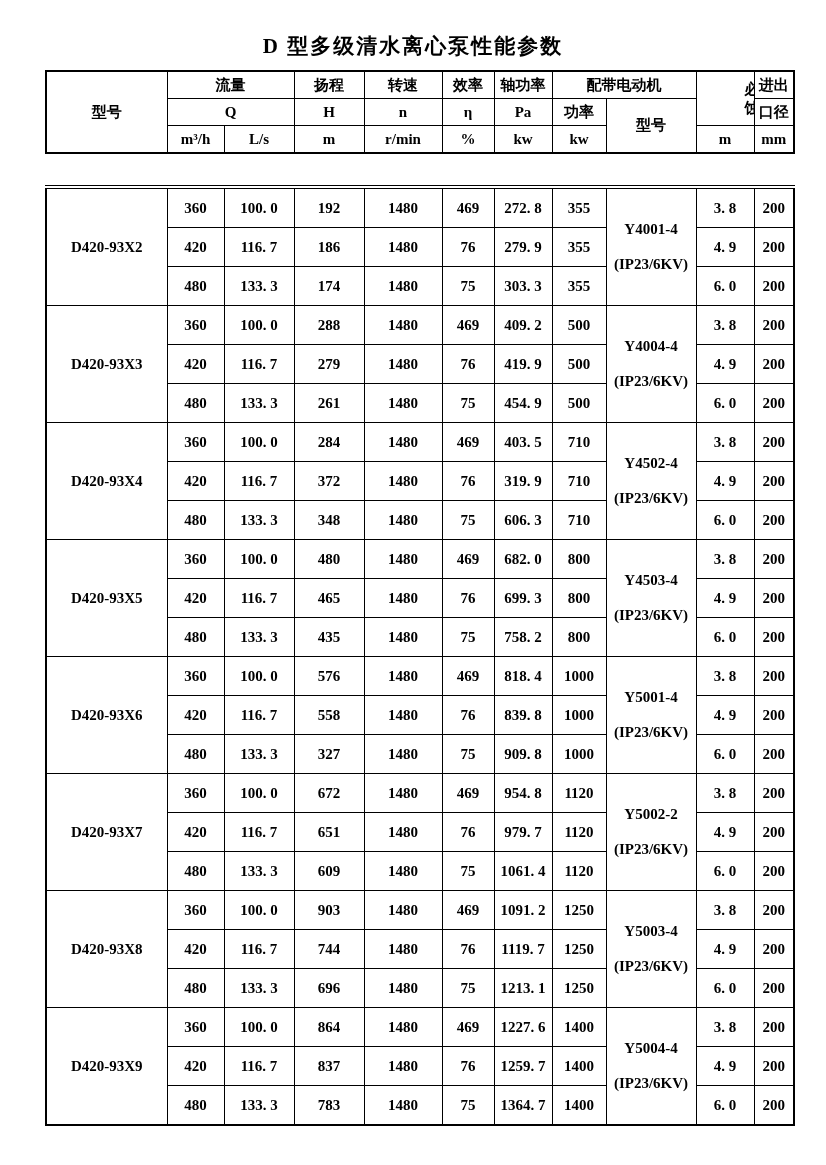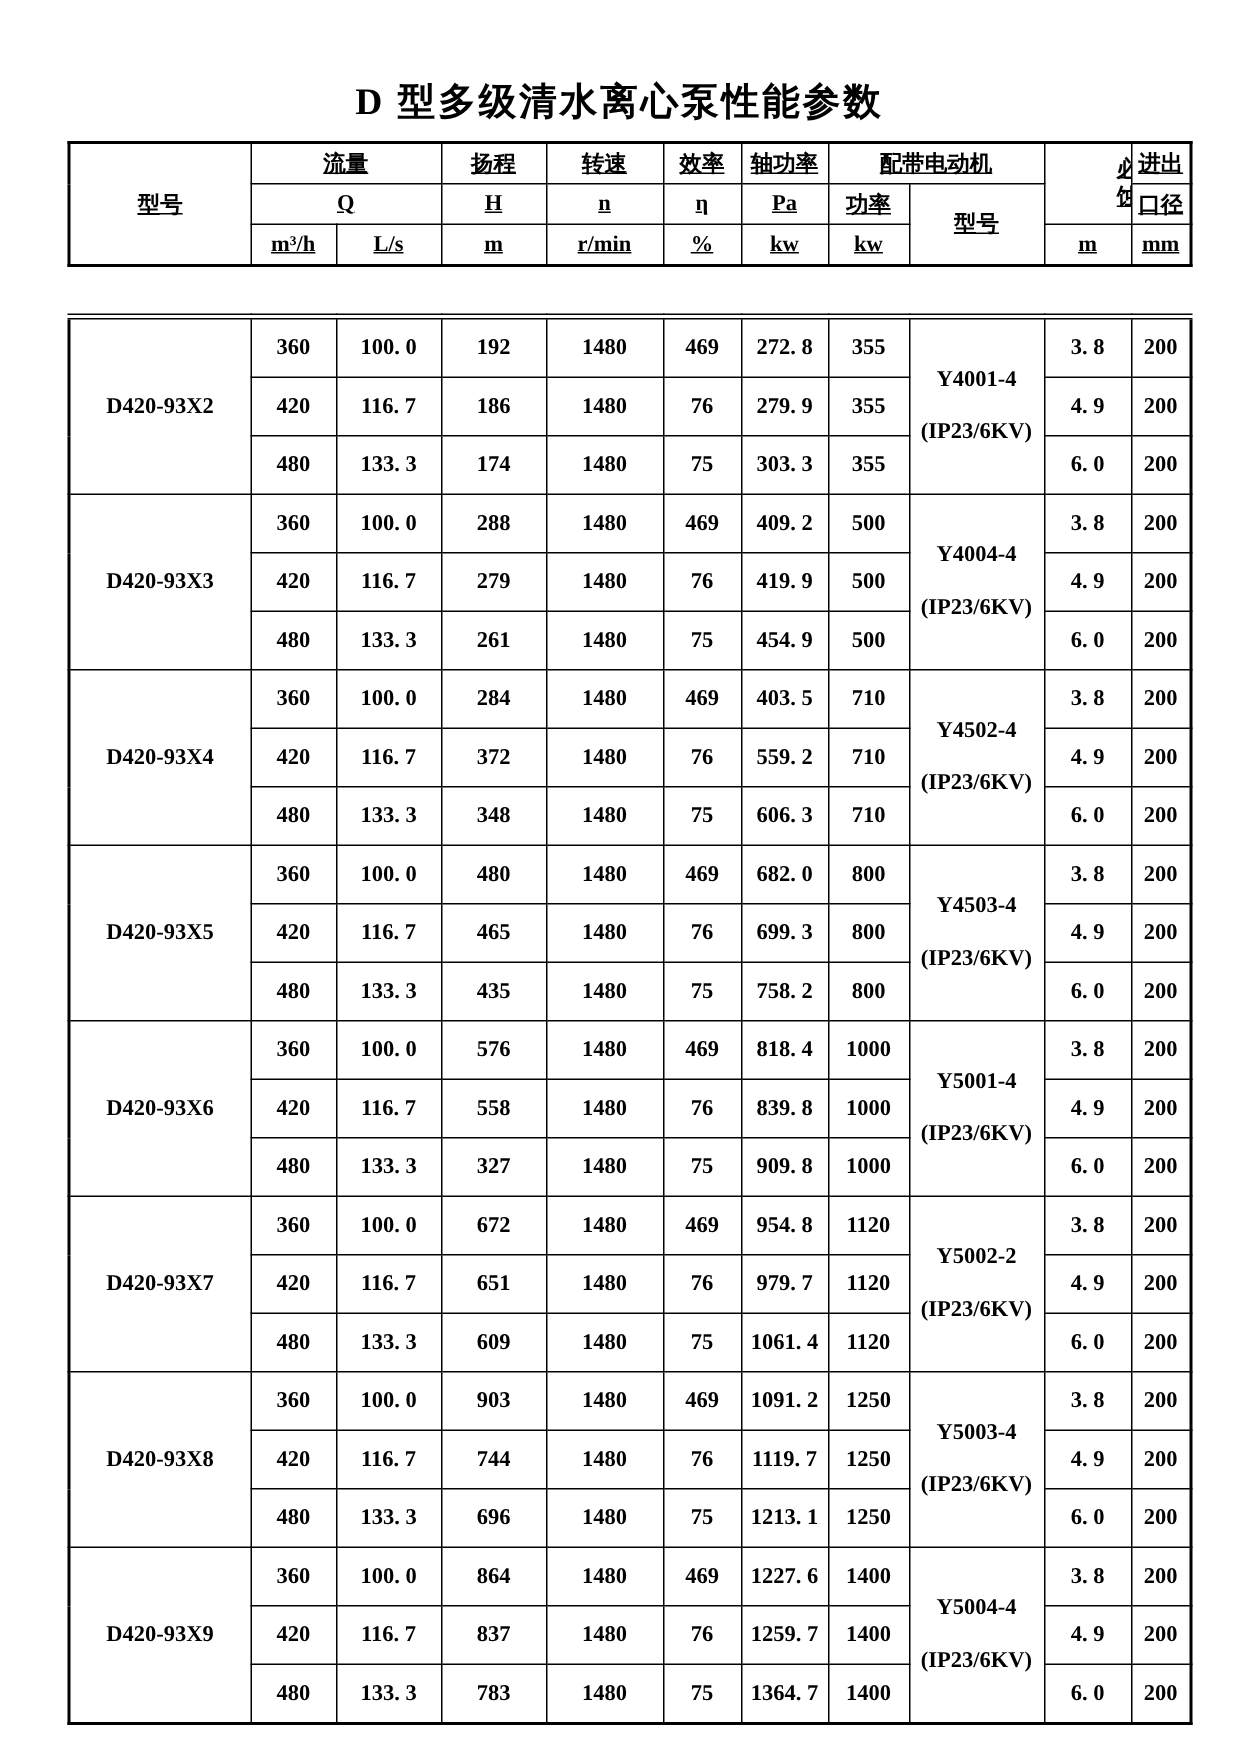--- a/index.html
+++ b/index.html
@@ -2,33 +2,33 @@
 <html><head>
 <meta charset="utf-8">
 <style>
   html,body { margin:0; padding:0; background:#ffffff; }
   body {
     width:826px; height:1165px; overflow:hidden;
     font-family:"Liberation Serif","DejaVu Serif",serif;
     font-weight:bold; color:#000;
   }
   .title {
-    margin-top:51px; text-align:center;
-    font-size:25px; letter-spacing:2px;
+    margin-top:32px; text-align:center;
+    font-size:21px; letter-spacing:2px;
   }
   table.tbl {
     border-collapse:collapse; table-layout:fixed;
     margin-left:45px; width:750px;
   }
   table.tbl td {
     border:1px solid #000; text-align:center; vertical-align:middle;
     font-size:15px; padding:0; overflow:hidden; white-space:nowrap;
   }
   .header-table { margin-top:10px; border:2px solid #000; }
-  .header-table td { height:26px;text-decoration:underline; }
+  .header-table td { height:26px; }
   .data-table { margin-top:31px; border:2px solid #000; border-top:4px double #000; }
   .data-table td { height:38px; }
   .npsh-label div { line-height:1.25;margin-left:48px; }
   .motor-model-line { margin-bottom:18px; }
 </style>
 </head>
 <body>
 
 <div>
 
@@ -193,21 +193,21 @@
           </td>
           <td>3. 8</td>
           <td>200</td>
         </tr>
         <tr>
           <td>420</td>
           <td>116. 7</td>
           <td>372</td>
           <td>1480</td>
           <td>76</td>
-          <td>559. 2</td>
+          <td>319. 9</td>
           <td>710</td>
           <td>4. 9</td>
           <td>200</td>
         </tr>
         <tr>
           <td>480</td>
           <td>133. 3</td>
           <td>348</td>
           <td>1480</td>
           <td>75</td>

